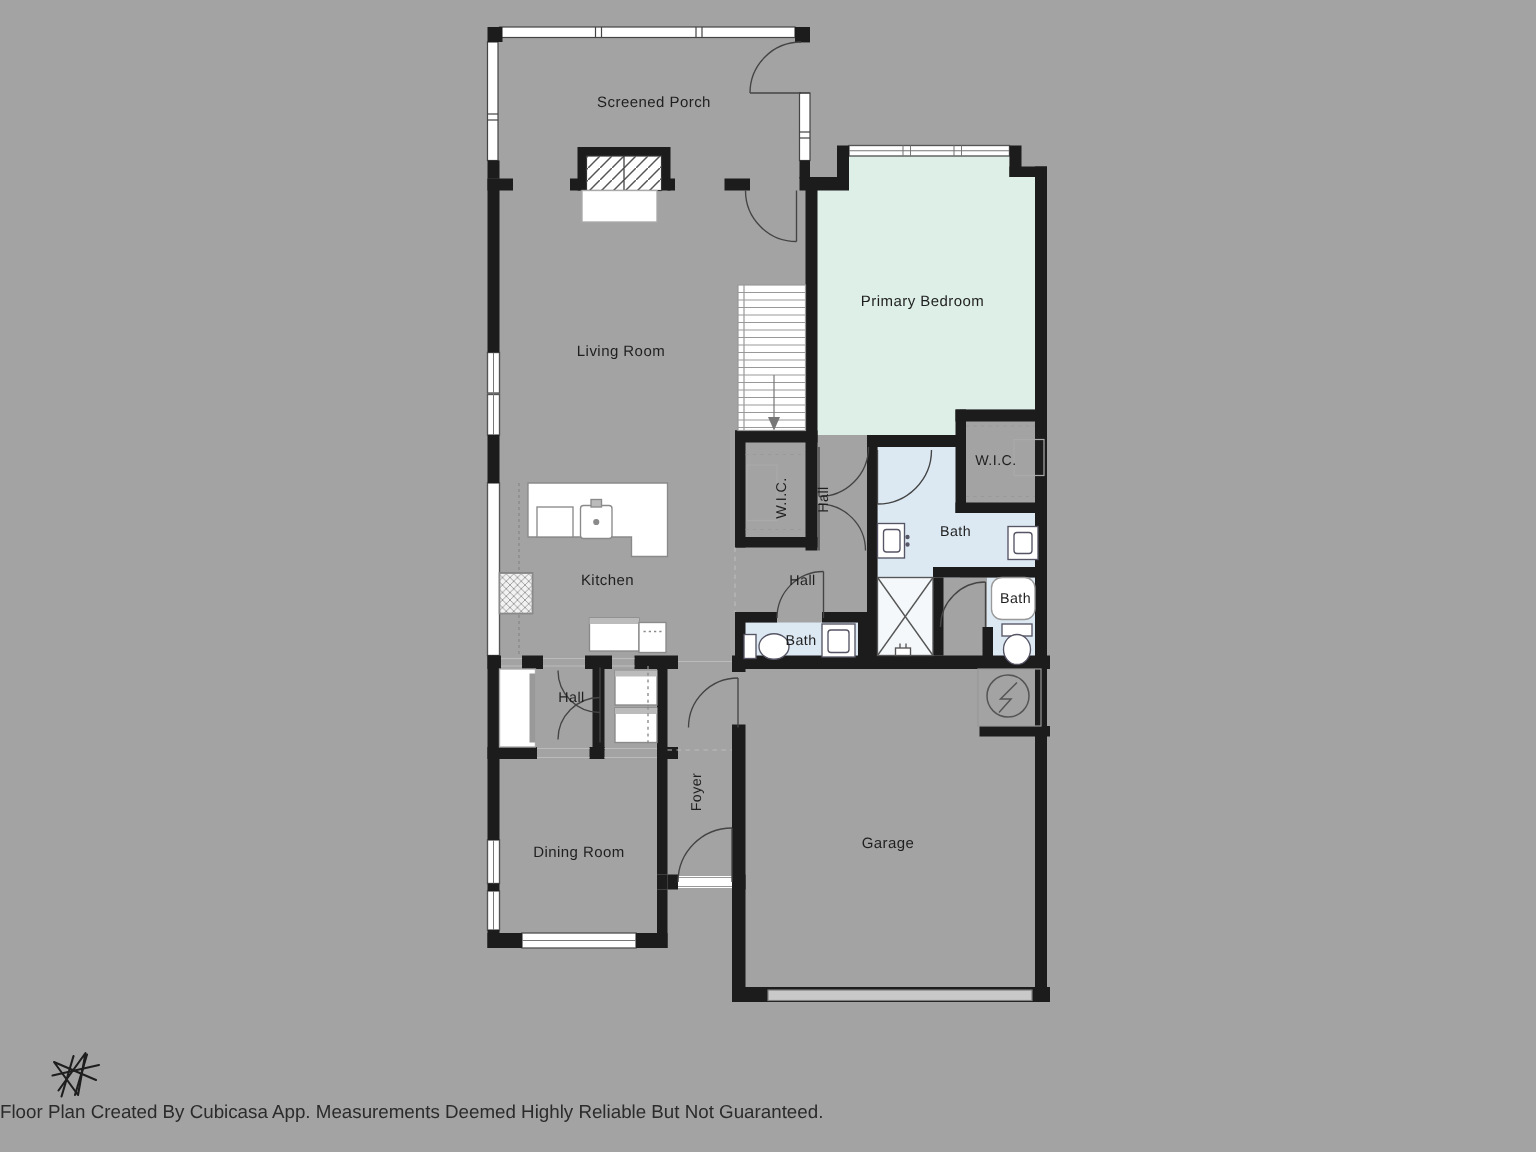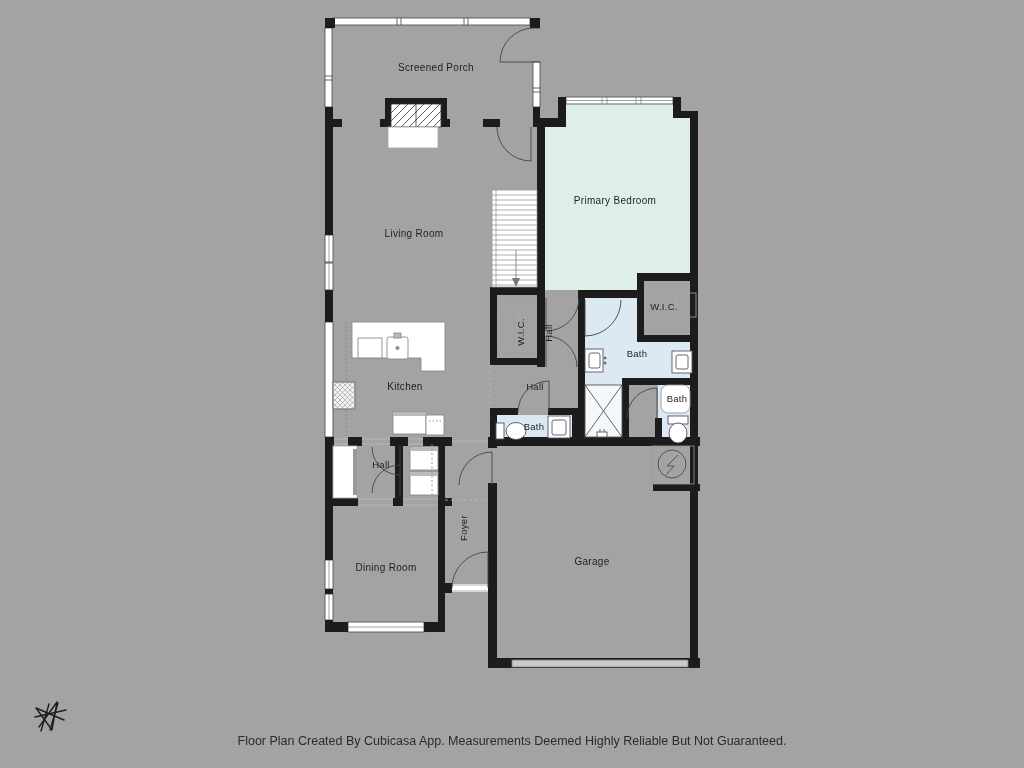--- a/index.html
+++ b/index.html
@@ -1,19 +1,19 @@
 <!DOCTYPE html>
 <html><head>
 <meta charset="utf-8">
 <style>
   html,body{margin:0;padding:0;background:#ffffff;}
   #stage{position:relative;width:1024px;height:768px;background:#a3a3a3;overflow:hidden;
          font-family:"Liberation Sans",sans-serif;}
   svg text{font-family:"Liberation Sans",sans-serif;letter-spacing:.3px;}
-  #footer-disclaimer{position:absolute;left:0;right:0;top:734px;text-align:center;
+  #footer-disclaimer{position:absolute;left:0;right:0;top:734px;text-align:left;
     font-size:12.5px;color:#2b2b2b;}
 </style>
 </head>
 <body>
 
 <div id="stage">
 <svg width="1024" height="768" viewBox="0 0 1024 768">
   <defs>
     <pattern id="diag" width="8" height="8" patternUnits="userSpaceOnUse">
       <path d="M-2,10 L10,-2" stroke="#555" stroke-width="1" fill="none"></path>

